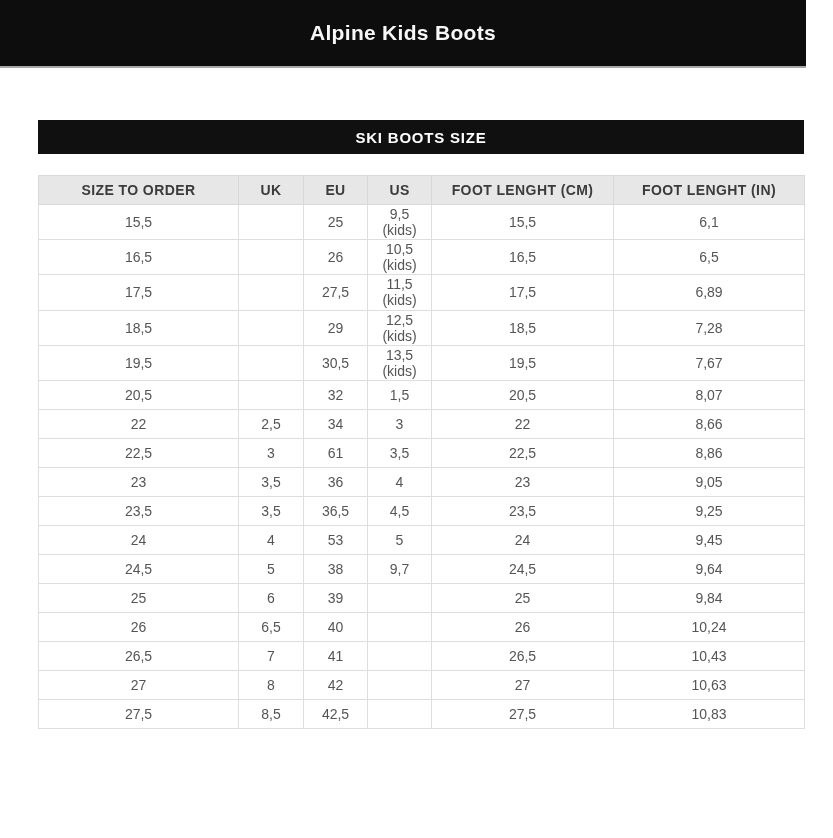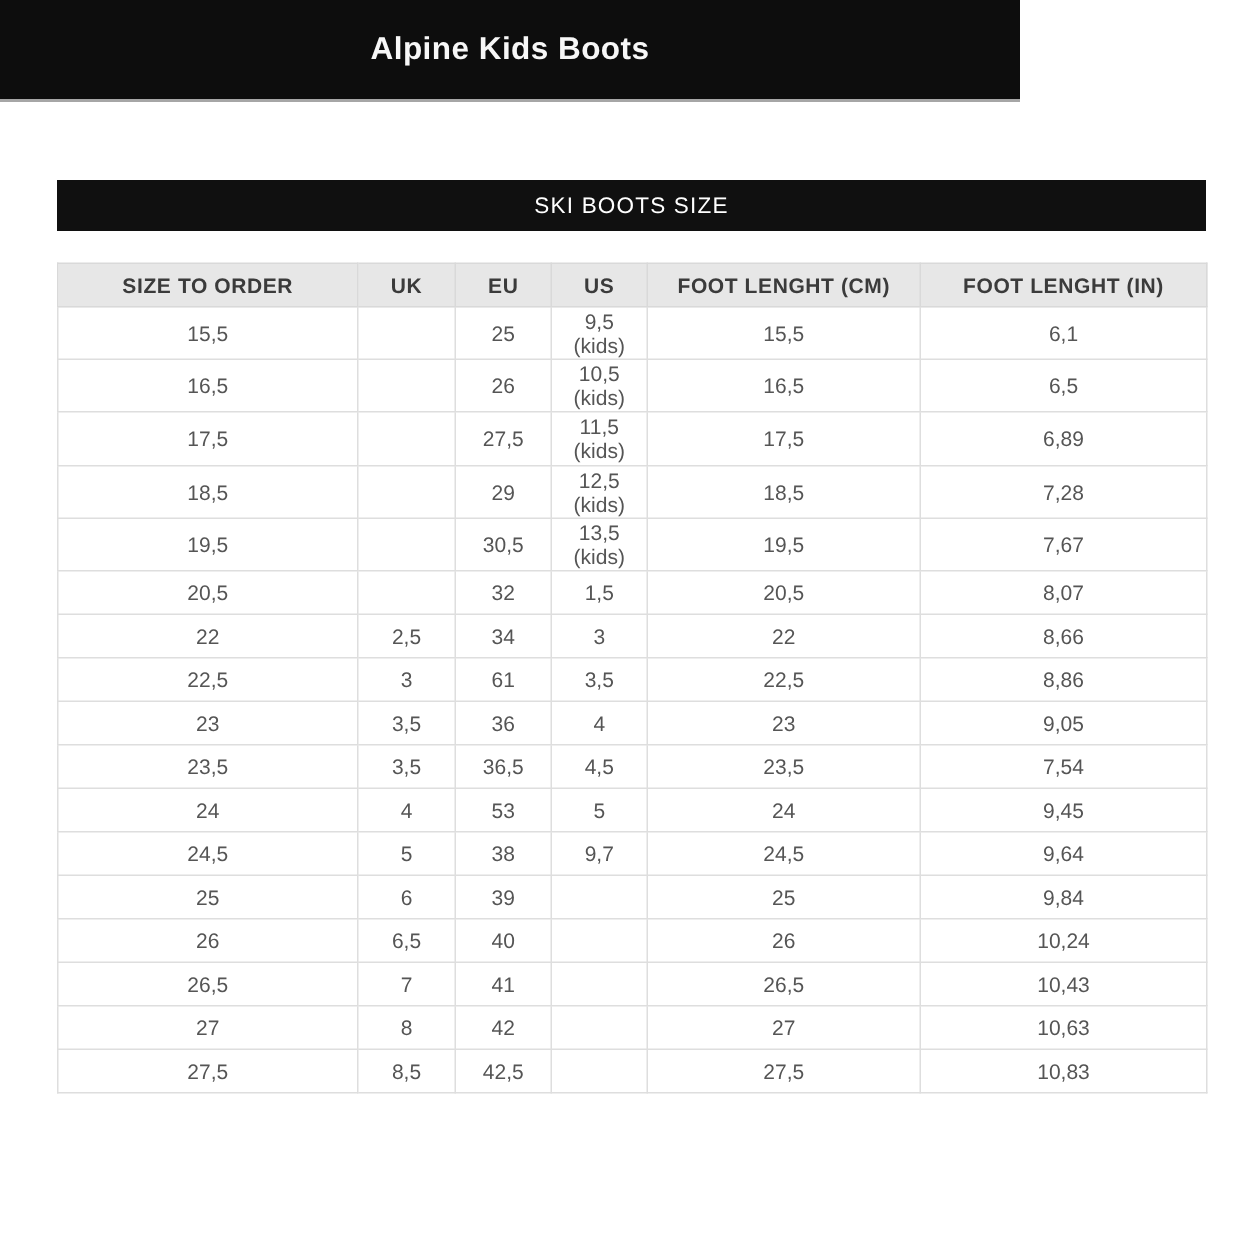--- a/index.html
+++ b/index.html
@@ -4,21 +4,21 @@
 <style>
   * { margin: 0; padding: 0; box-sizing: border-box; }
   html, body {
     width: 833px;
     height: 838px;
     background: #ffffff;
     font-family: "Liberation Sans", "DejaVu Sans", sans-serif;
     overflow: hidden;
   }
   .top-bar {
-    width: 680px;
+    width: 806px;
     height: 68px;
     background: #0d0d0d;
     border-bottom: 2px solid #a6a6a6;
     display: flex;
     align-items: center;
     justify-content: center;
   }
   .top-bar .page-title {
     color: #f7f7f7;
     font-size: 21px;
@@ -30,21 +30,21 @@
     width: 766px;
     height: 34px;
     background: #101010;
     display: flex;
     align-items: center;
     justify-content: center;
   }
   .section-bar .section-title {
     color: #ffffff;
     font-size: 15px;
-    font-weight: normal;
+    font-weight: bold;
     letter-spacing: 0.8px;
   }
   table.size-table {
     margin: 21px 0 0 38px;
     width: 766px;
     border-collapse: collapse;
     table-layout: fixed;
     padding-left: 20px;
   }
   table.size-table col.c0 { width: 200px; }
@@ -185,21 +185,21 @@
         <td>4</td>
         <td>23</td>
         <td>9,05</td>
       </tr>
       <tr>
         <td>23,5</td>
         <td>3,5</td>
         <td>36,5</td>
         <td>4,5</td>
         <td>23,5</td>
-        <td>7,54</td>
+        <td>9,25</td>
       </tr>
       <tr>
         <td>24</td>
         <td>4</td>
         <td>53</td>
         <td>5</td>
         <td>24</td>
         <td>9,45</td>
       </tr>
       <tr>

